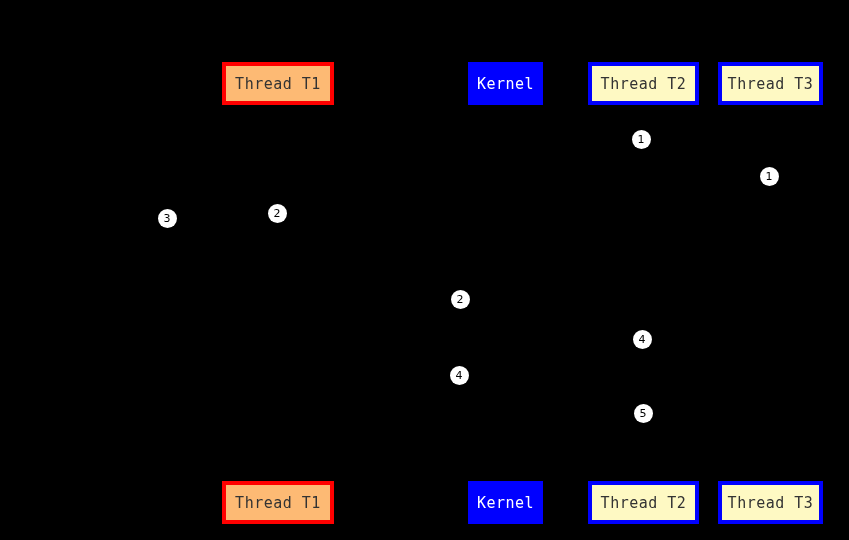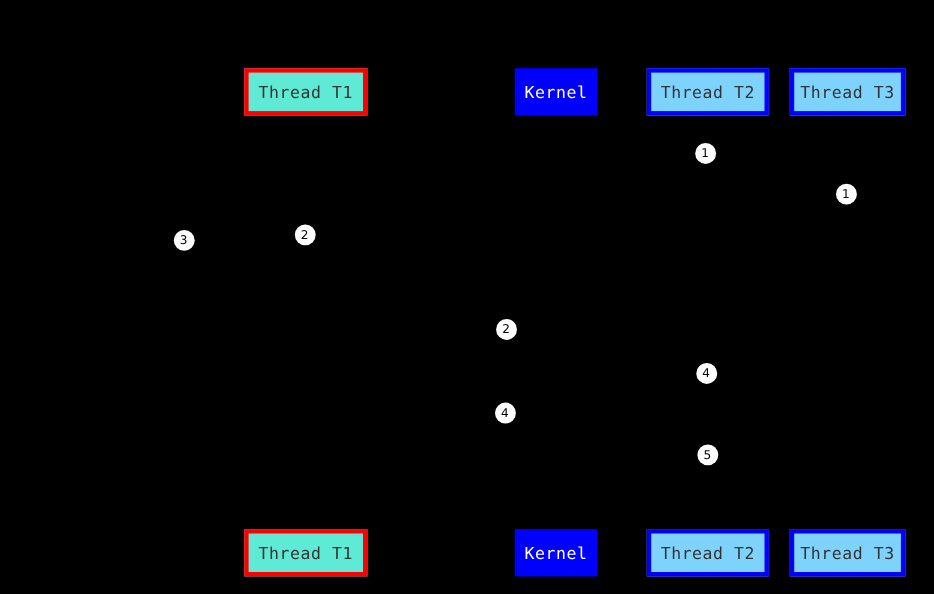--- a/index.html
+++ b/index.html
@@ -27,26 +27,26 @@
     justify-content: center;
     background: #ffffff;
     color: #333333;
     font-family: "DejaVu Sans Mono", "Liberation Mono", monospace;
     font-size: 15px;
     letter-spacing: 0.5px;
     white-space: nowrap;
   }
   .participant.red {
     border: 4px solid #ff0000;
-    background: #5eead4;
+    background: #fdba74;
     color: #333333;
   }
   .participant.blue {
     border: 4px solid #0000ff;
-    background: #7dd3fc;
+    background: #fef9c3;
     color: #333333;
   }
   .participant.filled {
     border: 0 none;
     background: #0000ff;
     color: #ffffff;
     margin-left: 45px;
   }
 
   

